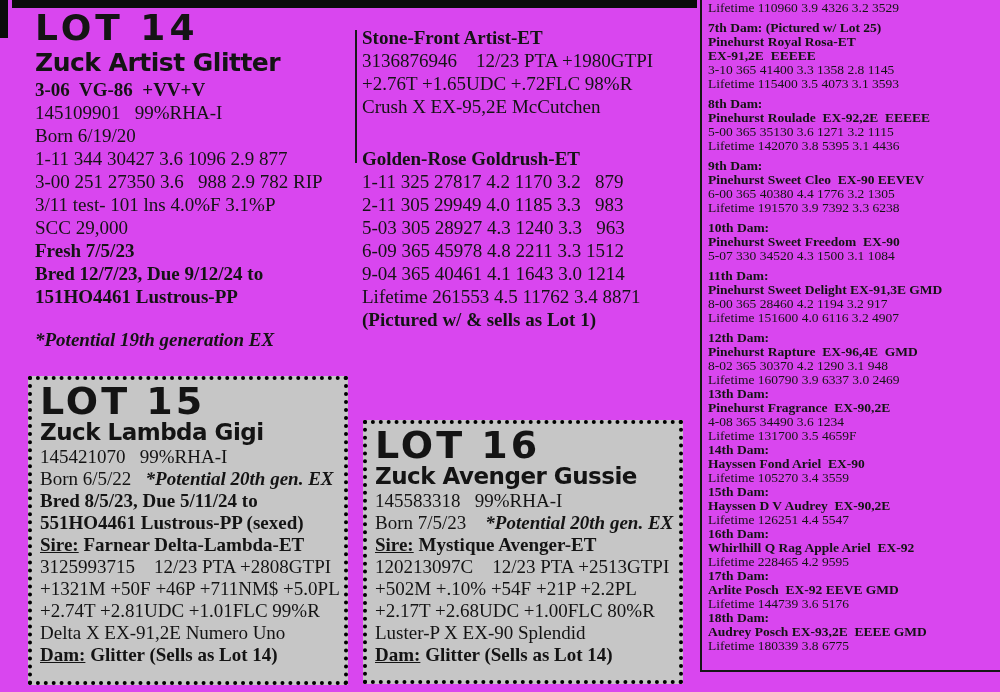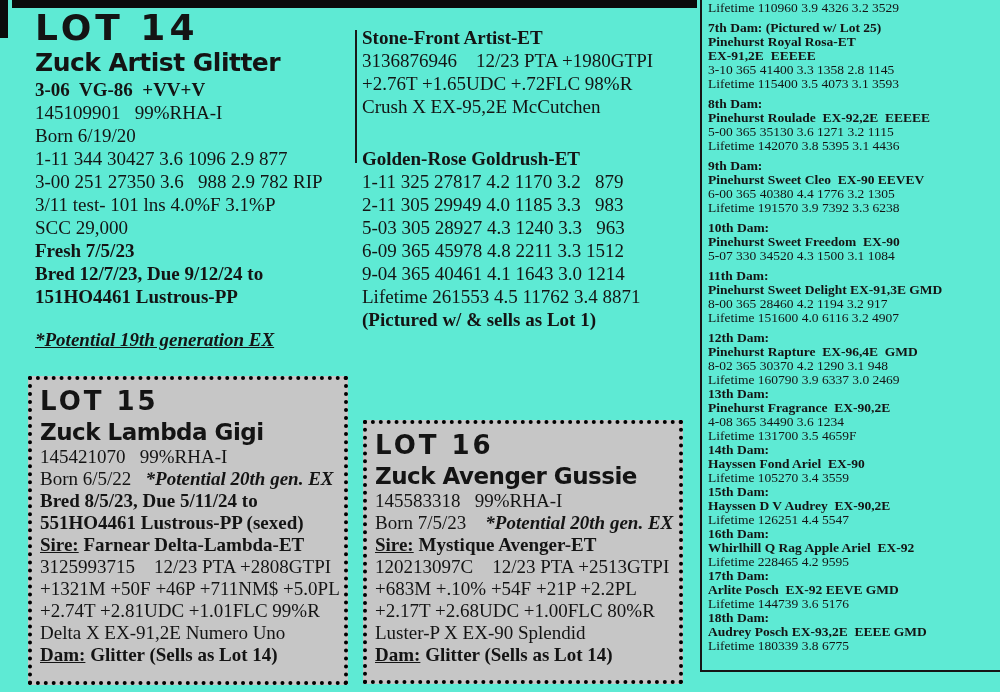--- a/index.html
+++ b/index.html
@@ -1,45 +1,45 @@
 <!DOCTYPE html>
 <html><head>
 <meta charset="utf-8">
 <style>
   html,body{margin:0;padding:0;background:#fff;}
-  .page{position:relative;width:1000px;height:692px;background:#5eead4;color:#141414;overflow:hidden;}
+  .page{position:relative;width:1000px;height:692px;background:#d946ef;color:#141414;overflow:hidden;}
 
   
   .bar-h{position:absolute;left:12px;top:0;width:685px;height:8px;background:#0b0b0b;}
   .bar-v{position:absolute;left:0;top:0;width:8px;height:38px;background:#0b0b0b;}
   .divider{position:absolute;left:355px;top:30px;width:2px;height:133px;background:#1a1a1a;}
 
   
   .ln{white-space:pre;}
   .b{font-weight:bold;}
   .bi{font-weight:bold;font-style:italic;}
   .bu{font-weight:bold;text-decoration:underline;}
   .gap{margin-top:6px;}
   .gap2{margin-top:29px;}
   .gap-sm{}
-  .gap-lg{margin-top:20px;text-decoration:underline;}
+  .gap-lg{margin-top:20px;}
 
   .col-left{position:absolute;left:35px;top:8px;width:318px;font:19px/23px "Liberation Serif","DejaVu Serif",serif;}
   .h-lot14{font-family:"DejaVu Sans",sans-serif;font-weight:bold;font-size:36px;line-height:40px;letter-spacing:4px;}
   .name-lg{font-family:"DejaVu Sans",sans-serif;font-weight:bold;font-size:25px;line-height:30px;letter-spacing:-0.5px;}
 
   .col-mid{position:absolute;left:362px;top:26px;width:332px;font:19px/23px "Liberation Serif","DejaVu Serif",serif;}
 
   .right-panel{position:absolute;left:700px;top:0;width:278px;height:669px;border:2px solid #161616;border-top:none;
     padding:1px 14px 0 6px;font:13.5px/14px "Liberation Serif","DejaVu Serif",serif;overflow:hidden;}
 
   .lotbox{position:absolute;background:#c6c6c6;border:4px dotted #000;overflow:hidden;}
   #lot15{left:28px;top:376px;width:304px;height:297px;padding:4px 0 0 8px;}
   #lot16{left:363px;top:420px;width:304px;height:252px;padding:4px 0 0 8px;}
-  .h-lot{font-family:"DejaVu Sans",sans-serif;font-weight:bold;font-size:26px;line-height:34px;letter-spacing:3px;}
+  .h-lot{font-family:"DejaVu Sans",sans-serif;font-weight:bold;font-size:38px;line-height:34px;letter-spacing:3px;}
   .name-md{font-family:"DejaVu Sans",sans-serif;font-weight:bold;font-size:23px;line-height:28px;letter-spacing:-0.5px;}
   .lotbox .body{font:19px/22px "Liberation Serif","DejaVu Serif",serif;}
 </style>
 </head>
 <body>
 
 <div class="page">
 
   <div class="bar-h"></div>
   <div class="bar-v"></div>
@@ -147,20 +147,20 @@
   </div>
 
   <div class="lotbox" id="lot16">
     <div class="h-lot">LOT 16</div>
     <div class="name-md">Zuck Avenger Gussie</div>
     <div class="body">
         <div class="ln"><span>145583318   99%RHA-I</span></div>
         <div class="ln"><span>Born 7/5/23    </span><span class="bi">*Potential 20th gen. EX</span></div>
         <div class="ln gap-sm"><span class="bu">Sire:</span><span class="b"> Mystique Avenger-ET</span></div>
         <div class="ln"><span>120213097C    12/23 PTA +2513GTPI</span></div>
-        <div class="ln"><span>+683M +.10% +54F +21P +2.2PL</span></div>
+        <div class="ln"><span>+502M +.10% +54F +21P +2.2PL</span></div>
         <div class="ln"><span>+2.17T +2.68UDC +1.00FLC 80%R</span></div>
         <div class="ln"><span>Luster-P X EX-90 Splendid</span></div>
         <div class="ln gap-sm"><span class="bu">Dam:</span><span class="b"> Glitter (Sells as Lot 14)</span></div>
       </div>
   </div>
 
 </div>
 
 </body></html>

